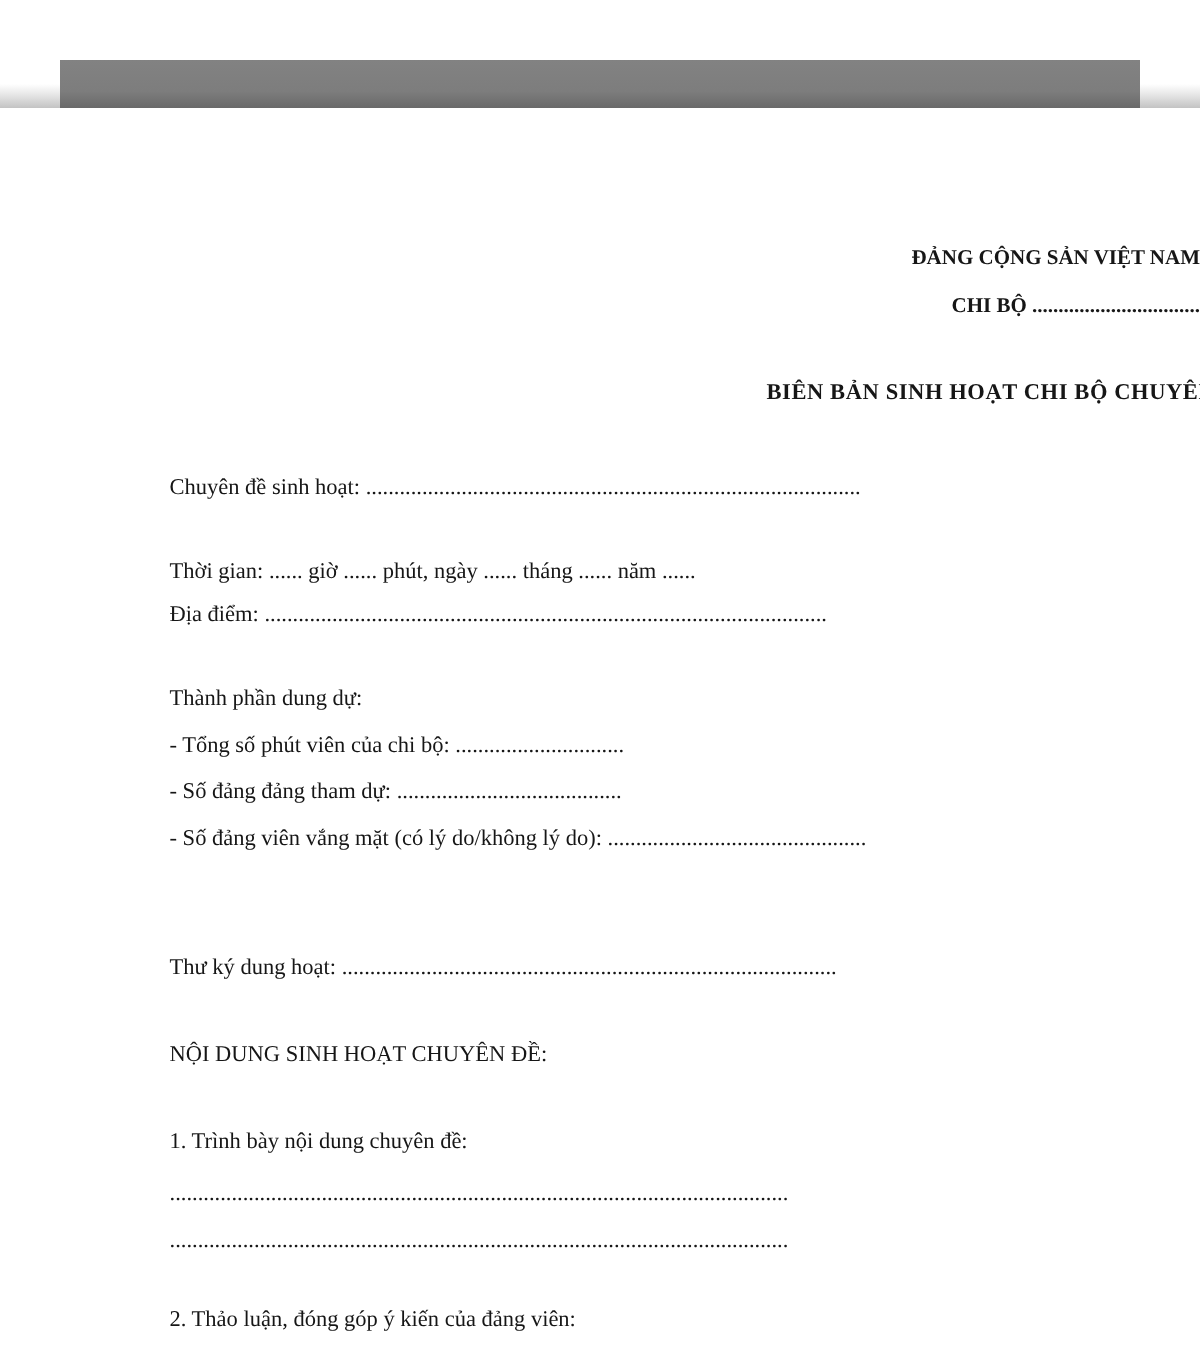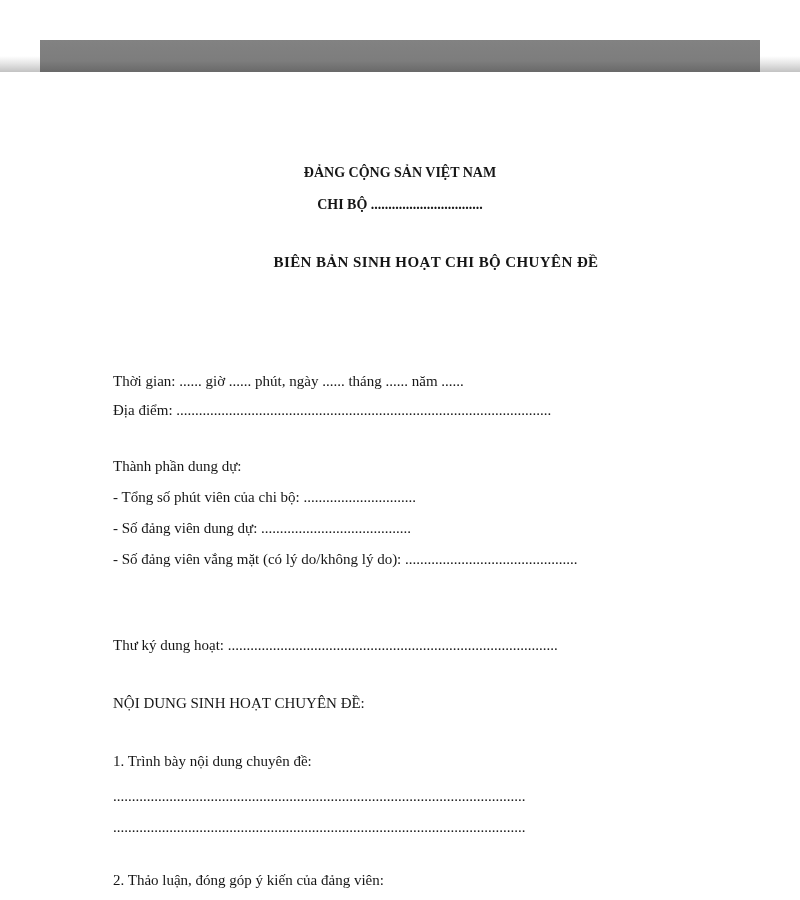--- a/index.html
+++ b/index.html
@@ -42,21 +42,21 @@
   .line {
     position: absolute;
     left: 113px;
     white-space: nowrap;
     font-size: 15px;
     line-height: 20px;
   }
   .center {
     left: 0;
     width: 800px;
-    text-align: center;
+    text-align: right;
   }
   .bold { font-weight: bold; }
   .hdr  { font-size: 14px; }
   .title {
     font-size: 15px;
     line-height: 22px;
     letter-spacing: 0.4px;
     margin-left: 36px;
   }
 </style>
@@ -69,30 +69,31 @@
   <div class="top-bar"></div>
 
   <div class="doc">
 
     <div class="line center bold hdr" style="top:163px">ĐẢNG CỘNG SẢN VIỆT NAM</div>
 
     <div class="line center bold hdr" style="top:195px">CHI BỘ ................................</div>
 
     <div class="line center bold title" style="top:251px">BIÊN BẢN SINH HOẠT CHI BỘ CHUYÊN ĐỀ</div>
 
+    <div class="line" style="top:315px">Chuyên đề sinh hoạt: ........................................................................................</div>
 
     <div class="line" style="top:400px">Địa điểm: ....................................................................................................</div>
 
     <div class="line" style="top:371px">Thời gian: ...... giờ ...... phút, ngày ...... tháng ...... năm ......</div>
 
     <div class="line" style="top:456px">Thành phần dung dự:</div>
 
     <div class="line" style="top:487px">- Tổng số phút viên của chi bộ: ..............................</div>
 
-    <div class="line" style="top:518px">- Số đảng viên dung dự: ........................................</div>
+    <div class="line" style="top:518px">- Số đảng đảng tham dự: ........................................</div>
 
     <div class="line" style="top:549px">- Số đảng viên vắng mặt (có lý do/không lý do): ..............................................</div>
 
 
     <div class="line" style="top:635px">Thư ký dung hoạt: ........................................................................................</div>
 
     <div class="line" style="top:693px">NỘI DUNG SINH HOẠT CHUYÊN ĐỀ:</div>
 
     <div class="line" style="top:751px">1. Trình bày nội dung chuyên đề:</div>
 

